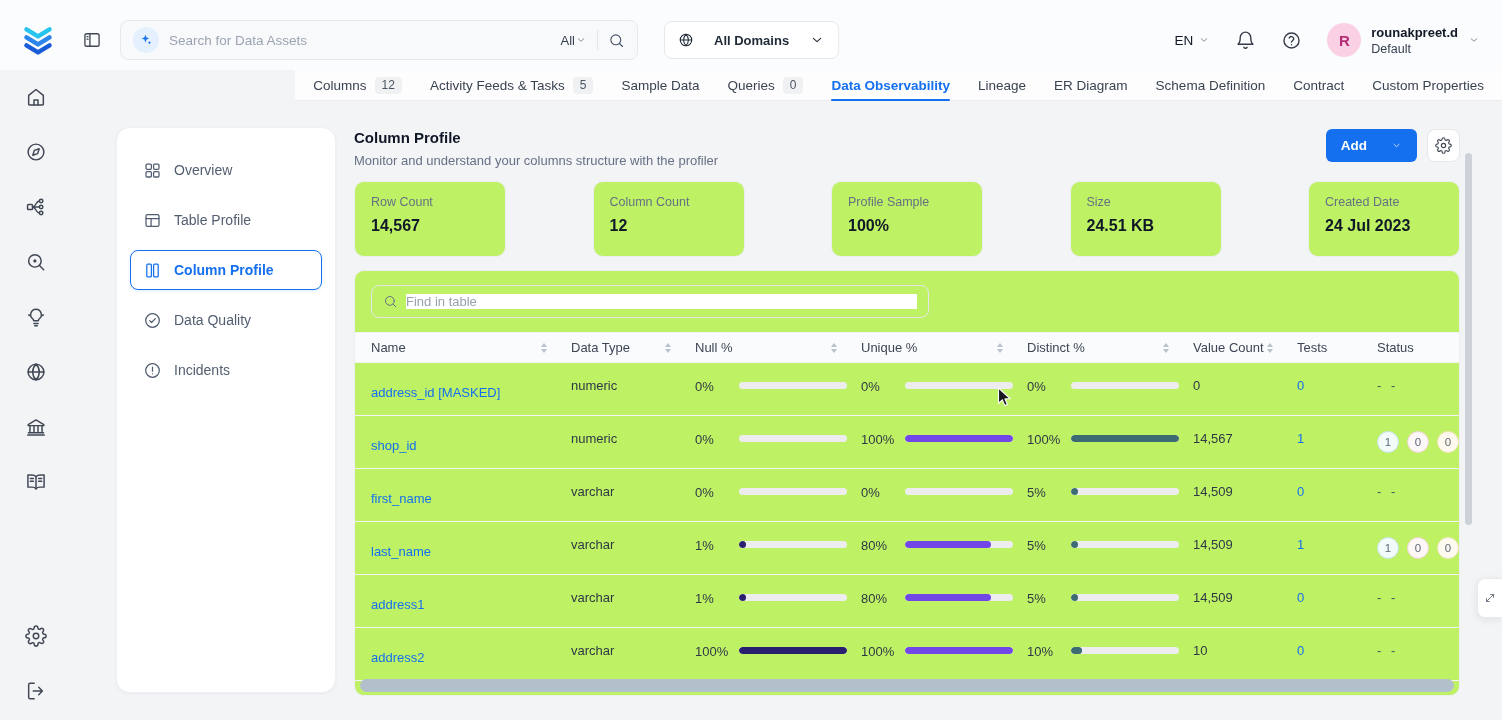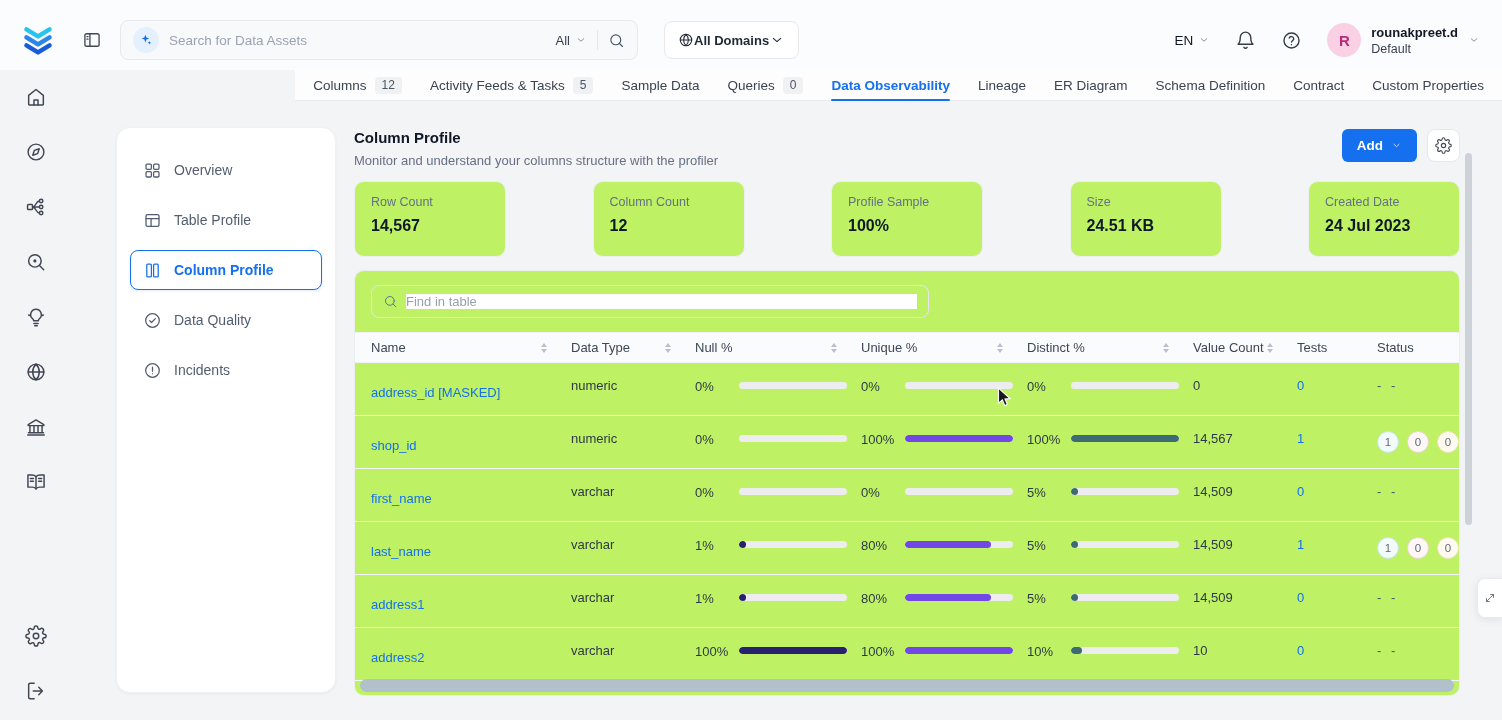--- a/index.html
+++ b/index.html
@@ -13,25 +13,25 @@
   
   .topbar { height:70px; background:#fbfcfd; display:flex; align-items:center; padding:10px 22px 0 20px; }
   .logo { width:36px; height:32px; }
   .logo svg { width:100%; height:100%; }
   .panel-toggle { margin-left:26px; width:20px; height:20px; color:#404854; background:none; border:none; cursor:pointer; }
   .gsearch { margin-left:18px; width:518px; height:40px; background:#f8f9fb; border:1px solid #e7e9ee; border-radius:8px; display:flex; align-items:center; gap:10px; padding:0 12px; }
   .spark { width:26px; height:26px; flex:none; border-radius:50%; background:#e4f0fd; color:#1570ef; display:flex; align-items:center; justify-content:center; }
   .spark .ic { width:14px; height:14px; }
   .gsearch input { flex:1; border:none; outline:none; background:transparent; font-size:13.5px; color:#374151; font-family:"Liberation Sans",sans-serif; }
   .gsearch input::placeholder { color:#9aa3b2; }
-  .scope { display:flex; align-items:center; gap:5px; font-size:13px; color:#374151; cursor:pointer; }
+  .scope { display:flex; align-items:center; font-size:13px; color:#374151; cursor:pointer; }
   .chev { width:12px; height:12px; color:#6b7280; }
   .vdiv { width:1px; height:20px; background:#e3e6ea; }
   .search-ic { width:17px; height:17px; color:#475467; }
-  .domains-btn { margin-left:26px; height:38px; background:#fff; border:1px solid #e7e9ec; border-radius:8px; display:flex; align-items:center; gap:0; padding:0 13px; font-size:13px; font-weight:700; color:#1f2937; cursor:pointer; font-family:"Liberation Sans",sans-serif; }
+  .domains-btn { margin-left:26px; height:38px; background:#fff; border:1px solid #e7e9ec; border-radius:8px; display:flex; align-items:center; gap:20px; padding:0 13px; font-size:13px; font-weight:700; color:#1f2937; cursor:pointer; font-family:"Liberation Sans",sans-serif; }
   .domains-btn .ic { width:16px; height:16px; color:#1f2937; }
   .top-right { margin-left:auto; display:flex; align-items:center; gap:25px; }
   .lang { display:flex; align-items:center; gap:5px; font-size:13.5px; color:#111827; cursor:pointer; }
   .tool-ic { width:21px; height:21px; color:#333b47; cursor:pointer; }
   .user { display:flex; align-items:center; gap:10px; cursor:pointer; }
   .avatar { width:34px; height:34px; border-radius:50%; background:#f9d0e4; color:#b42d76; font-weight:700; font-size:15px; display:flex; align-items:center; justify-content:center; }
   .uname { font-size:13px; font-weight:700; color:#111827; }
   .uteam { font-size:12.5px; color:#374151; margin-top:2px; }
 
   
@@ -56,21 +56,21 @@
   .snitem { display:flex; align-items:center; gap:12px; height:40px; padding:0 12px; border-radius:8px; border:1px solid transparent; color:#525e70; font-size:14px; cursor:pointer; }
   .snitem .ic { width:19px; height:19px; flex:none; }
   .snitem.active { border-color:var(--primary,#1570ef); color:var(--primary,#1570ef); font-weight:700; box-shadow:0 1px 3px rgba(21,112,239,.15); }
 
   
   .main { flex:1; min-width:0; padding:2px 42px 0 18px; position:relative; }
   .main-head { display:flex; justify-content:space-between; align-items:flex-start; }
   .ph-title { font-size:15px; font-weight:700; color:#101828; }
   .ph-sub { font-size:13px; color:#667085; margin-top:7px; }
   .actions { display:flex; align-items:center; gap:10px; }
-  .add-btn { height:33px; padding:0 15px; border:none; border-radius:6px; background:var(--primary,#1570ef); color:#fff; font-size:13.5px; font-weight:600; display:flex; align-items:center; gap:8px; cursor:pointer; font-family:"Liberation Sans",sans-serif; }
+  .add-btn { height:33px; padding:0 15px; border:none; border-radius:6px; background:var(--primary,#1570ef); color:#fff; font-size:13.5px; font-weight:600; display:flex; align-items:center; gap:24px; cursor:pointer; font-family:"Liberation Sans",sans-serif; }
   .add-btn .chev { color:#fff; width:11px; height:11px; }
   .gear-btn { width:33px; height:33px; background:#fff; border:1px solid #e6e8ec; border-radius:8px; display:flex; align-items:center; justify-content:center; color:#404854; cursor:pointer; }
   .gear-btn .ic { width:17px; height:17px; }
 
   .stats { display:flex; justify-content:space-between; margin-top:13px; }
   .stat { width:152px; height:76px; background:#bef264; border:1px solid #ecedf1; border-radius:10px; padding:13px 16px; }
   .sl { font-size:12.5px; color:#667085; }
   .sv { font-size:16px; font-weight:700; color:#101828; margin-top:8px; }
 
   .table-card { margin-top:13px; background:#bef264; border:1px solid #ecedf1; border-radius:10px; height:426px; position:relative; overflow:hidden; }

